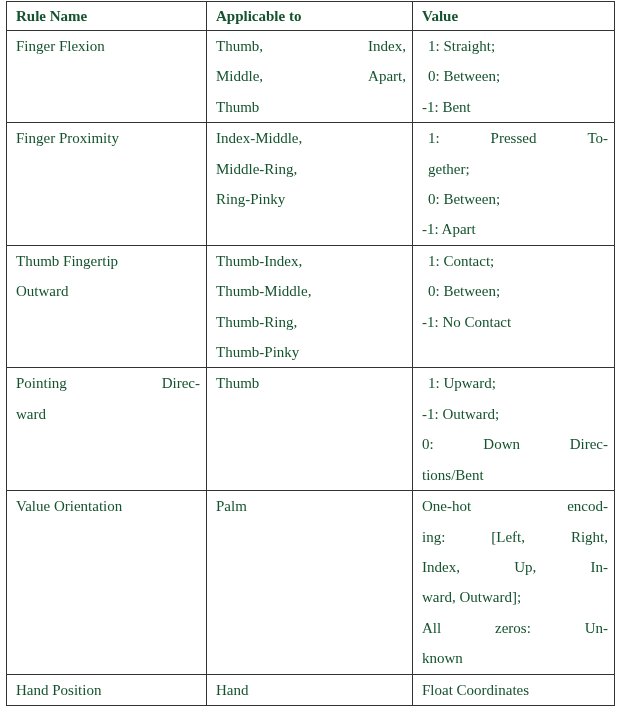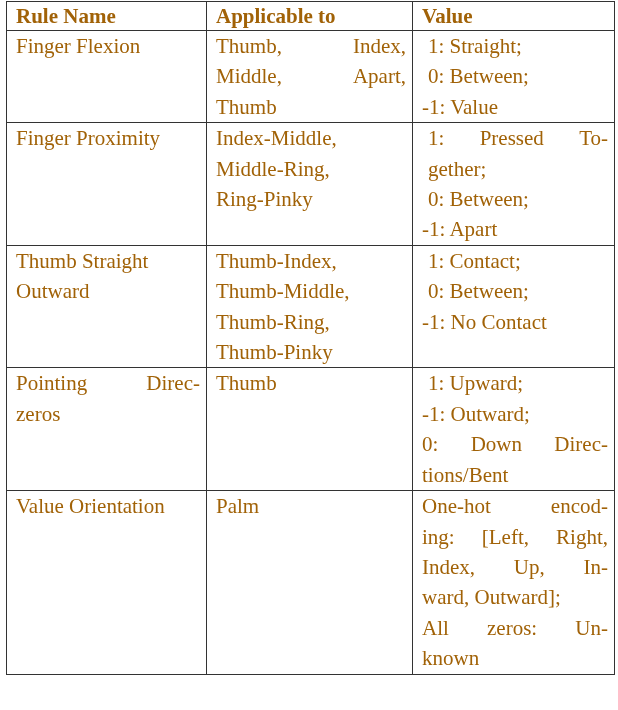--- a/index.html
+++ b/index.html
@@ -3,23 +3,23 @@
 <meta charset="utf-8">
 <style>
   html, body { margin: 0; padding: 0; background: #ffffff; }
   body { width: 618px; height: 710px; overflow: hidden; }
   table.rules {
     position: absolute;
     left: 6px; top: 1px;
     width: 608px;
     border-collapse: collapse;
     font-family: "Liberation Serif", "DejaVu Serif", serif;
-    font-size: 21px;
+    font-size: 15px;
     line-height: 30.4px;
-    color: #a16207;
+    color: #14532d;
     table-layout: fixed;
   }
   table.rules th, table.rules td {
     border: 1.5px solid #333333;
     vertical-align: top;
     padding: 0 6px 0 9px;
     text-align: justify;
     text-align-last: left;
   }
   table.rules th {
@@ -62,21 +62,21 @@
           </span>
         <span class="just">
             <span>Middle,</span>
             <span>Apart,</span>
           </span>
         <span class="line">Thumb</span>
       </td>
       <td>
         <span class="line" style="padding-left:6px">1: Straight;</span>
         <span class="line" style="padding-left:6px">0: Between;</span>
-        <span class="line">-1: Value</span>
+        <span class="line">-1: Bent</span>
       </td>
     </tr>
 
     <tr>
       <td>
         <span class="line">Finger Proximity</span>
       </td>
       <td>
         <span class="line">Index-Middle,</span>
         <span class="line">Middle-Ring,</span>
@@ -89,21 +89,21 @@
             <span>To-</span>
           </span>
         <span class="line" style="padding-left:6px">gether;</span>
         <span class="line" style="padding-left:6px">0: Between;</span>
         <span class="line">-1: Apart</span>
       </td>
     </tr>
 
     <tr>
       <td>
-        <span class="line">Thumb Straight</span>
+        <span class="line">Thumb Fingertip</span>
         <span class="line">Outward</span>
       </td>
       <td>
         <span class="line">Thumb-Index,</span>
         <span class="line">Thumb-Middle,</span>
         <span class="line">Thumb-Ring,</span>
         <span class="line">Thumb-Pinky</span>
       </td>
       <td>
         <span class="line" style="padding-left:6px">1: Contact;</span>
@@ -111,21 +111,21 @@
         <span class="line">-1: No Contact</span>
       </td>
     </tr>
 
     <tr>
       <td>
         <span class="just">
             <span>Pointing</span>
             <span>Direc-</span>
           </span>
-        <span class="line">zeros</span>
+        <span class="line">ward</span>
       </td>
       <td>
         <span class="line">Thumb</span>
       </td>
       <td>
         <span class="line" style="padding-left:6px">1: Upward;</span>
         <span class="line">-1: Outward;</span>
         <span class="just">
             <span>0:</span>
             <span>Down</span>
@@ -160,14 +160,25 @@
         <span class="line">ward, Outward];</span>
         <span class="just">
             <span>All</span>
             <span>zeros:</span>
             <span>Un-</span>
           </span>
         <span class="line">known</span>
       </td>
     </tr>
 
+    <tr>
+      <td>
+        <span class="line">Hand Position</span>
+      </td>
+      <td>
+        <span class="line">Hand</span>
+      </td>
+      <td>
+        <span class="line">Float Coordinates</span>
+      </td>
+    </tr>
   </tbody>
 </table>
 
 </body></html>

